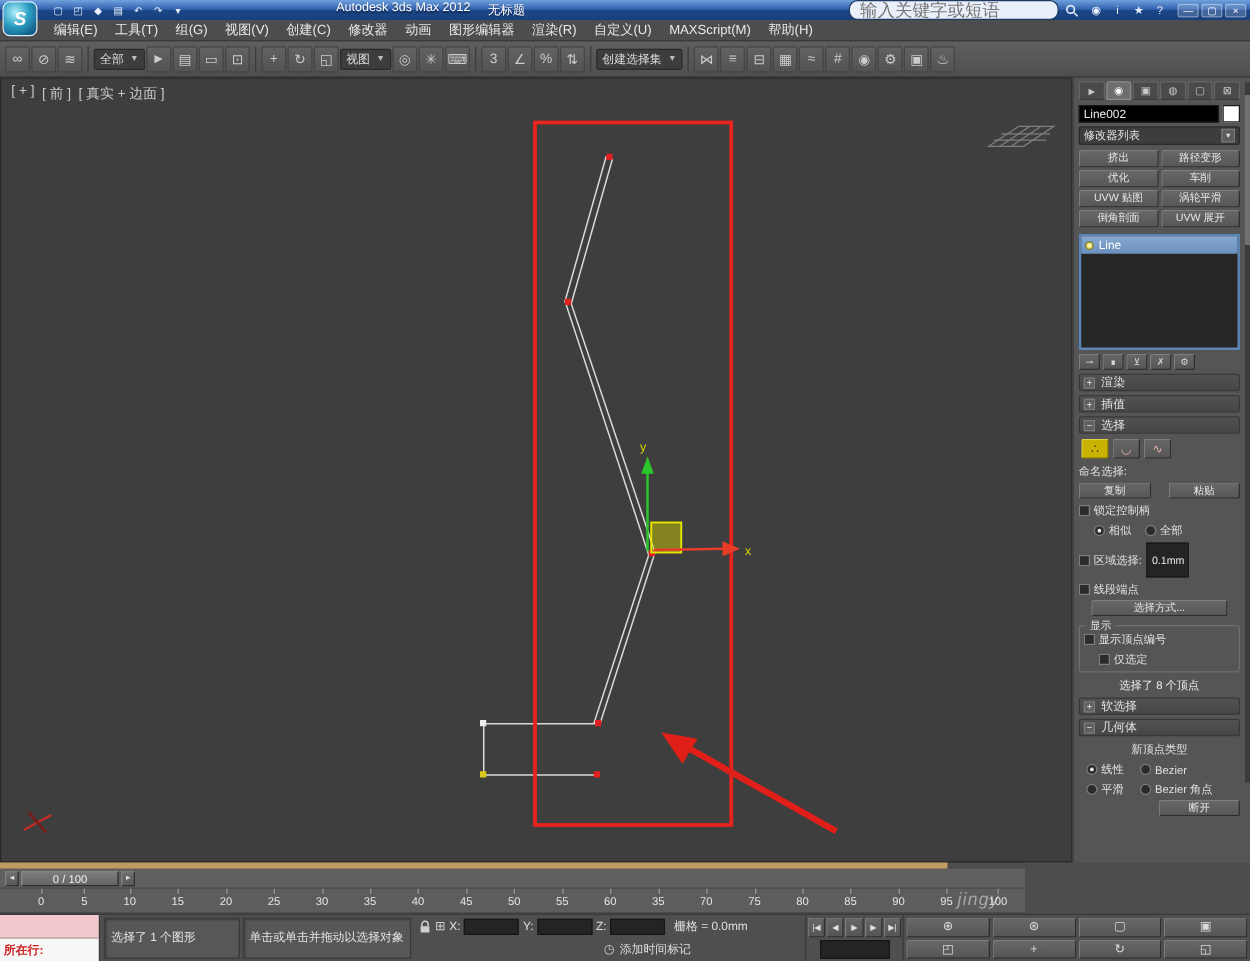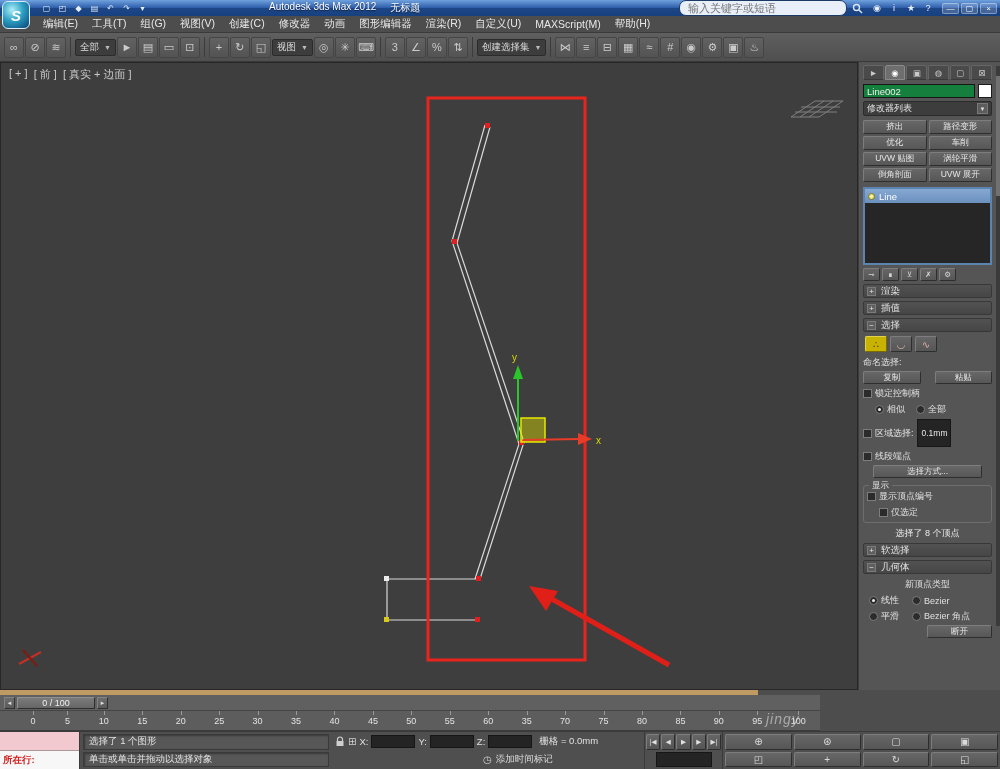--- a/index.html
+++ b/index.html
@@ -14,21 +14,21 @@
   .logo{position:absolute;left:2px;top:1px;width:28px;height:28px;border-radius:6px;z-index:40;
     background:radial-gradient(circle at 35% 30%,#aeeef6,#2d9fc4 45%,#0b4a78 95%);
     border:1px solid #d9ecf8;display:flex;align-items:center;justify-content:center;
     color:#fff;font-weight:bold;font-size:15px;font-style:italic}
   .qat{display:flex;gap:3px;margin-left:4px}
   .qat-icon{width:13px;height:12px;display:flex;align-items:center;justify-content:center;
     color:#e7f0fb;font-size:8px}
   .tb-title{margin-left:120px;display:flex;gap:14px;text-shadow:0 1px 1px rgba(0,0,0,.5);white-space:nowrap}
   .search-wrap{margin-left:auto;display:flex;align-items:center;gap:5px;margin-right:8px}
   .search-input{width:168px;height:16px;border:1px solid #1c3a66;border-radius:7px;background:#e9eff8;
-    font-size:11px;padding:0 8px;color:#333;outline:none}
+    font-size:14px;padding:0 8px;color:#333;outline:none}
   .info-icons{display:flex;gap:5px;margin-right:8px}
   .info-icon{color:#e9f1fc;font-size:9px;width:12px;text-align:center}
   .win-controls{display:flex;gap:2px;margin-right:3px}
   .win-icon{width:17px;height:11px;background:rgba(255,255,255,.18);border:1px solid rgba(255,255,255,.35);
     border-radius:2px;color:#fff;font-size:8px;display:flex;align-items:center;justify-content:center}
 
   
   .menubar{position:absolute;top:16px;left:0;right:0;height:17px;background:#4d4d4d;
     border-bottom:1px solid #3a3a3a;display:flex;align-items:center;padding-left:36px;z-index:25}
   .menu-item{padding:2px 7px;font-size:10.5px;color:#e8e8e8;white-space:nowrap}
@@ -52,32 +52,32 @@
   .viewport svg{position:absolute;top:0;left:0}
 
   
   .cmdpanel{position:absolute;top:62px;right:0;width:142px;height:628px;background:#555;
     padding:3px 8px 2px 4px;font-size:10px;color:#d8d8d8;border-left:1px solid #3c3c3c}
   .tabs{display:flex;gap:1px;margin-bottom:4px}
   .tab{flex:1;height:15px;background:#4a4a4a;border:1px solid #666;border-bottom-color:#3a3a3a;
     border-radius:2px 2px 0 0;display:flex;align-items:center;justify-content:center;font-size:8.5px;color:#c9c9c9}
   .tab.active{background:#6e6e6e;border-color:#8a8a8a;color:#fff}
   .namerow{display:flex;gap:3px;align-items:center}
-  .namefield{flex:1;height:14px;background:#15803d;border:1px solid #171717;color:#efefef;
+  .namefield{flex:1;height:14px;background:#000000;border:1px solid #171717;color:#efefef;
     font-size:9.5px;padding:0 3px;display:flex;align-items:center}
   .swatch{width:14px;height:14px;background:#fff;border:1px solid #1d1d1d}
   .modlist{margin-top:3px;height:15px;background:#3d3d3d;border:1px solid #2b2b2b;border-radius:2px;
     display:flex;align-items:center;justify-content:space-between;padding:0 3px;font-size:9px;color:#e2e2e2}
   .modlist .darrbox{width:11px;height:11px;background:#5c5c5c;border:1px solid #777;
     display:flex;align-items:center;justify-content:center;font-size:6px;color:#ddd}
   .modgrid{display:grid;grid-template-columns:1fr 1fr;gap:2px;margin-top:4px}
   .mod-btn{height:14px;background:linear-gradient(#676767,#575757);border:1px solid;
     border-color:#7d7d7d #2e2e2e #2e2e2e #7d7d7d;color:#e6e6e6;font-size:8.5px;
     display:flex;align-items:center;justify-content:center;border-radius:2px;white-space:nowrap;overflow:hidden}
-  .stack{margin-top:5px;height:78px;background:#262626;border:2px solid #5b84b1}
+  .stack{margin-top:5px;height:93px;background:#262626;border:2px solid #5b84b1}
   .stackrow{height:14px;background:linear-gradient(#86a8d2,#6b90be);color:#fff;display:flex;
     align-items:center;gap:4px;padding:0 3px;font-size:9.5px}
   .bulb{width:7px;height:7px;border-radius:50%;background:radial-gradient(#ffffc8,#d9c93a);border:1px solid #8a7d1d}
   .stackicons{display:flex;gap:2px;margin-top:3px}
   .sicon{width:17px;height:13px;background:linear-gradient(#666,#565656);border:1px solid;
     border-color:#7d7d7d #2e2e2e #2e2e2e #7d7d7d;color:#d5d5d5;font-size:7.5px;
     display:flex;align-items:center;justify-content:center;border-radius:2px}
   .rollout{margin-top:3px;height:14px;background:linear-gradient(#525252,#464646);
     border:1px solid #383838;border-radius:2px;display:flex;align-items:center;padding:0 3px;gap:5px;
     font-size:9.5px;color:#e3e3e3}
@@ -125,21 +125,21 @@
   .watermark{position:absolute;top:711px;left:766px;font-size:14px;font-style:italic;
     color:rgba(230,230,230,.55);z-index:15;letter-spacing:1px}
 
   
   .statusbar{position:absolute;top:731px;left:0;right:0;height:38px;background:#4f4f4f;
     border-top:1px solid #3a3a3a;display:flex;z-index:10}
   .sbleft{width:80px;display:flex;flex-direction:column;border-right:1px solid #3a3a3a}
   .listener-pink{flex:1;background:#f2c9ce;border-bottom:1px solid #a99}
   .listener-white{flex:1;background:#f7f7f7;color:#cc2222;font-size:9.5px;display:flex;
     align-items:center;padding:0 3px;font-weight:bold}
-  .sbmid{width:252px;display:flex;flex-direction:column;gap:2px;padding:2px 3px}
+  .sbmid{width:252px;display:flex;flex-direction:row;gap:2px;padding:2px 3px}
   .statusfield{flex:1;background:#575757;border:1px solid #3a3a3a;box-shadow:inset 1px 1px 2px rgba(0,0,0,.35);
     color:#e2e2e2;font-size:9.5px;display:flex;align-items:center;padding:0 5px;white-space:nowrap}
   .sbcoords{width:312px;display:flex;flex-direction:column;gap:2px;padding:2px 3px}
   .coordrow{flex:1;display:flex;align-items:center;gap:3px;font-size:9.5px;color:#e0e0e0}
   .cfield{width:44px;height:13px;background:#242424;border:1px solid #161616}
   .tagrow{flex:1;display:flex;align-items:center;gap:4px;font-size:9.5px;color:#dcdcdc;padding-left:148px;white-space:nowrap}
   .sbkeys{width:146px;display:flex;gap:2px;padding:2px 1px;border-left:1px solid #3a3a3a}
   .keybtn{width:21px;background:#434343;border:1px solid;border-color:#5e5e5e #262626 #262626 #5e5e5e;
     display:flex;align-items:center;justify-content:center}
   .keycol{flex:1;display:flex;flex-direction:column;gap:2px}

